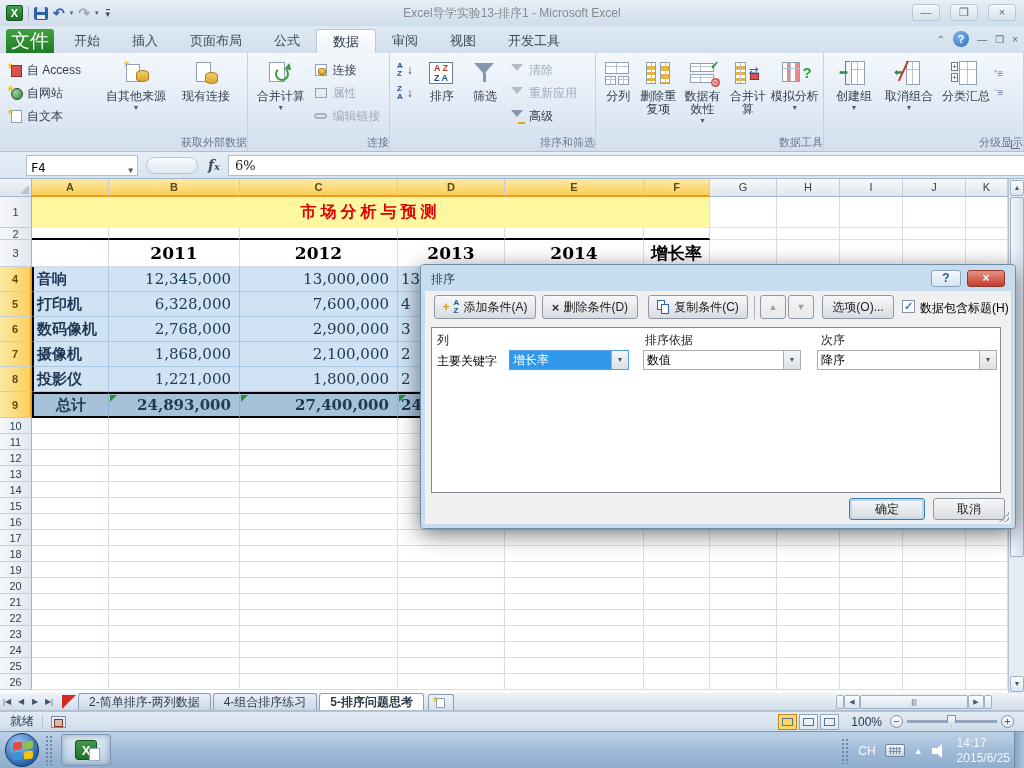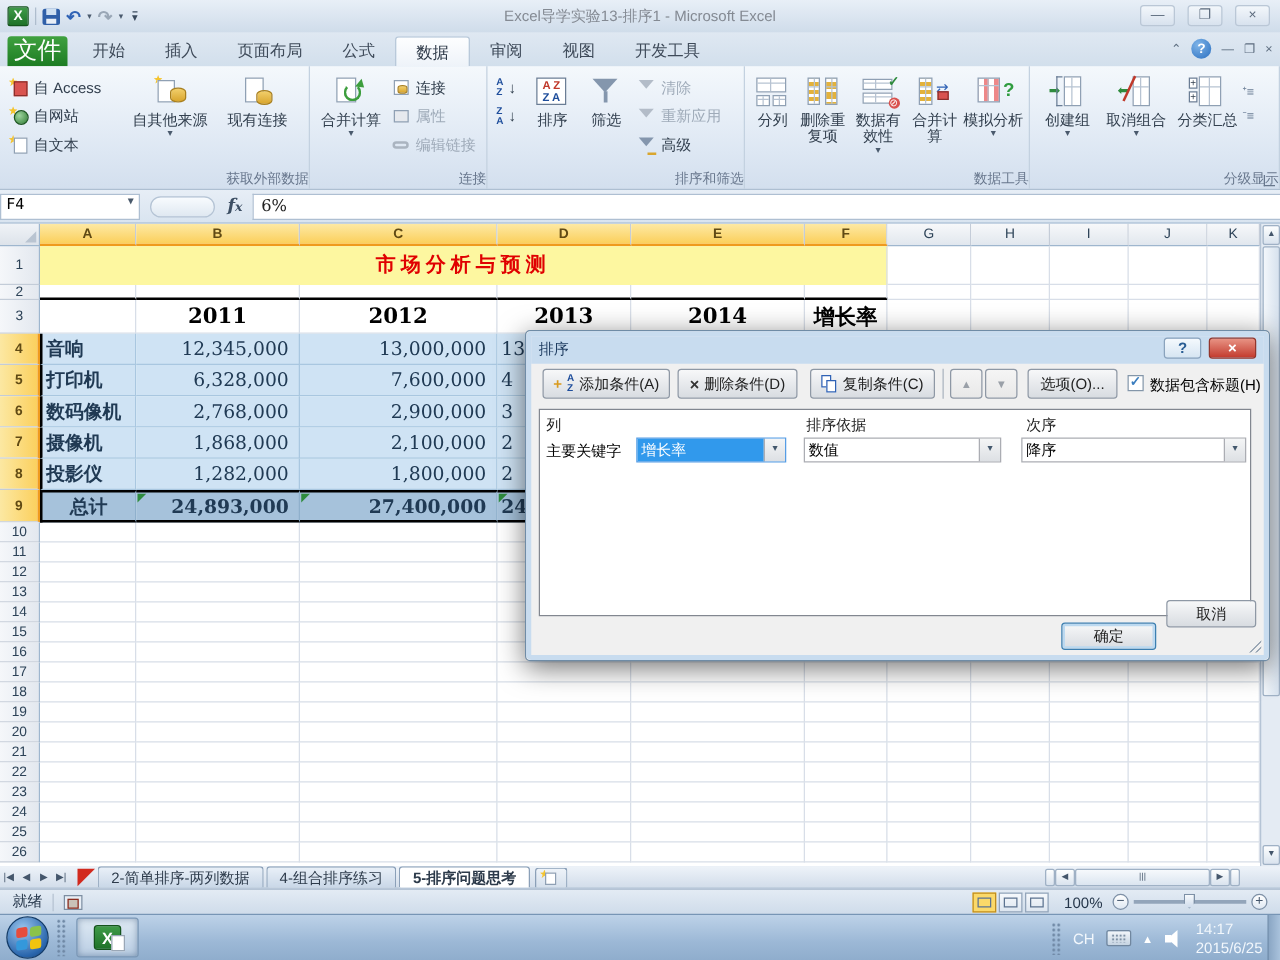--- a/index.html
+++ b/index.html
@@ -65,22 +65,22 @@
   .ring { position:absolute; width:14px; height:14px; border:2.5px solid #3d9e3d; border-radius:50%; border-top-color:transparent; }
   .tri-r { position:absolute; width:0; height:0; border-top:4px solid transparent; border-bottom:4px solid transparent; border-left:6px solid #3d9e3d; }
   .minigrid { position:absolute; background:#fff; border:1px solid #8fa0b4; }
   .minigrid:before { content:""; position:absolute; left:0; right:0; top:30%; border-top:1px solid #b7c3d2; }
   .minigrid:after { content:""; position:absolute; top:0; bottom:0; left:45%; border-left:1px solid #b7c3d2; }
   .qmark { position:absolute; color:#2f9c3f; font-weight:bold; font-size:15px; }
 
   
   #fbar { position:absolute; left:0; top:152px; width:1024px; height:27px;
     background:linear-gradient(#e7eef6,#d9e4f0); border-bottom:1px solid #9eb6ce; display:flex; align-items:center; }
-  #namebox { width:112px; height:21px; background:#fff; border:1px solid #aebfd2; 
-    display:flex; align-items:flex-start; justify-content:space-between; padding:0 4px; font-family:"DejaVu Sans Mono",monospace; }
+  #namebox { width:112px; height:21px; background:#fff; border:1px solid #aebfd2; margin-left:26px;
+    display:flex; align-items:flex-end; justify-content:space-between; padding:0 4px; font-family:"DejaVu Sans Mono",monospace; }
   #namebox .nb-dd { font-size:8px; color:#49596b; }
   .fx-oval { width:52px; height:17px; border-radius:9px; background:linear-gradient(#f8fbfe,#dfe8f1); border:1px solid #b5c4d5; margin-left:8px; }
   .fx { font-family:"DejaVu Serif",serif; font-style:italic; font-weight:bold; color:#3c4e63; font-size:14px; margin:0 8px 0 10px; }
   #fvalue { flex:1; height:21px; background:#fff; border:1px solid #aebfd2; border-right:none; line-height:19px; padding-left:6px;
     font-family:"DejaVu Serif",serif; font-size:13px; color:#222; }
 
   
   #grid { position:absolute; left:0; top:179px; width:1008px; height:514px; background:#fff; overflow:hidden; }
   .grow { display:flex; }
   .rh { width:32px; flex:none; text-align:center; color:#2c4257; font-size:11px;
@@ -581,21 +581,21 @@
     <div class="cell cF sel-cell"></div>
     <div class="cell cG"></div>
     <div class="cell cH"></div>
     <div class="cell cI"></div>
     <div class="cell cJ"></div>
     <div class="cell cK"></div>
   </div>
         <div class="grow" style="height:25px">
     <div class="rh sel">8</div>
     <div class="cell cA sel-cell cat lthick">投影仪</div>
-    <div class="cell cB sel-cell num">1,282,000</div>
+    <div class="cell cB sel-cell num">1,221,000</div>
     <div class="cell cC sel-cell num">1,800,000</div>
     <div class="cell cD sel-cell numL">2</div>
     <div class="cell cE sel-cell"></div>
     <div class="cell cF sel-cell"></div>
     <div class="cell cG"></div>
     <div class="cell cH"></div>
     <div class="cell cI"></div>
     <div class="cell cJ"></div>
     <div class="cell cK"></div>
   </div>
@@ -925,21 +925,21 @@
       </div>
       <div class="combo" style="left:385px;width:180px">
         <span class="val">降序</span>
         <span class="cdd">▼</span>
       </div>
     </div>
 
     <div class="dbtn okbtn" style="left:428px;top:233px;width:76px;height:22px">
       <span>确定</span>
     </div>
-    <div class="dbtn" style="left:512px;top:215px;width:72px;height:22px">
+    <div class="dbtn" style="left:512px;top:233px;width:72px;height:22px">
       <span>取消</span>
     </div>
     <div class="grip"></div>
   </div>
 
   <div id="tabbar">
     <span class="navbtn">|◀</span>
     <span class="navbtn">◀</span>
     <span class="navbtn">▶</span>
     <span class="navbtn">▶|</span>

